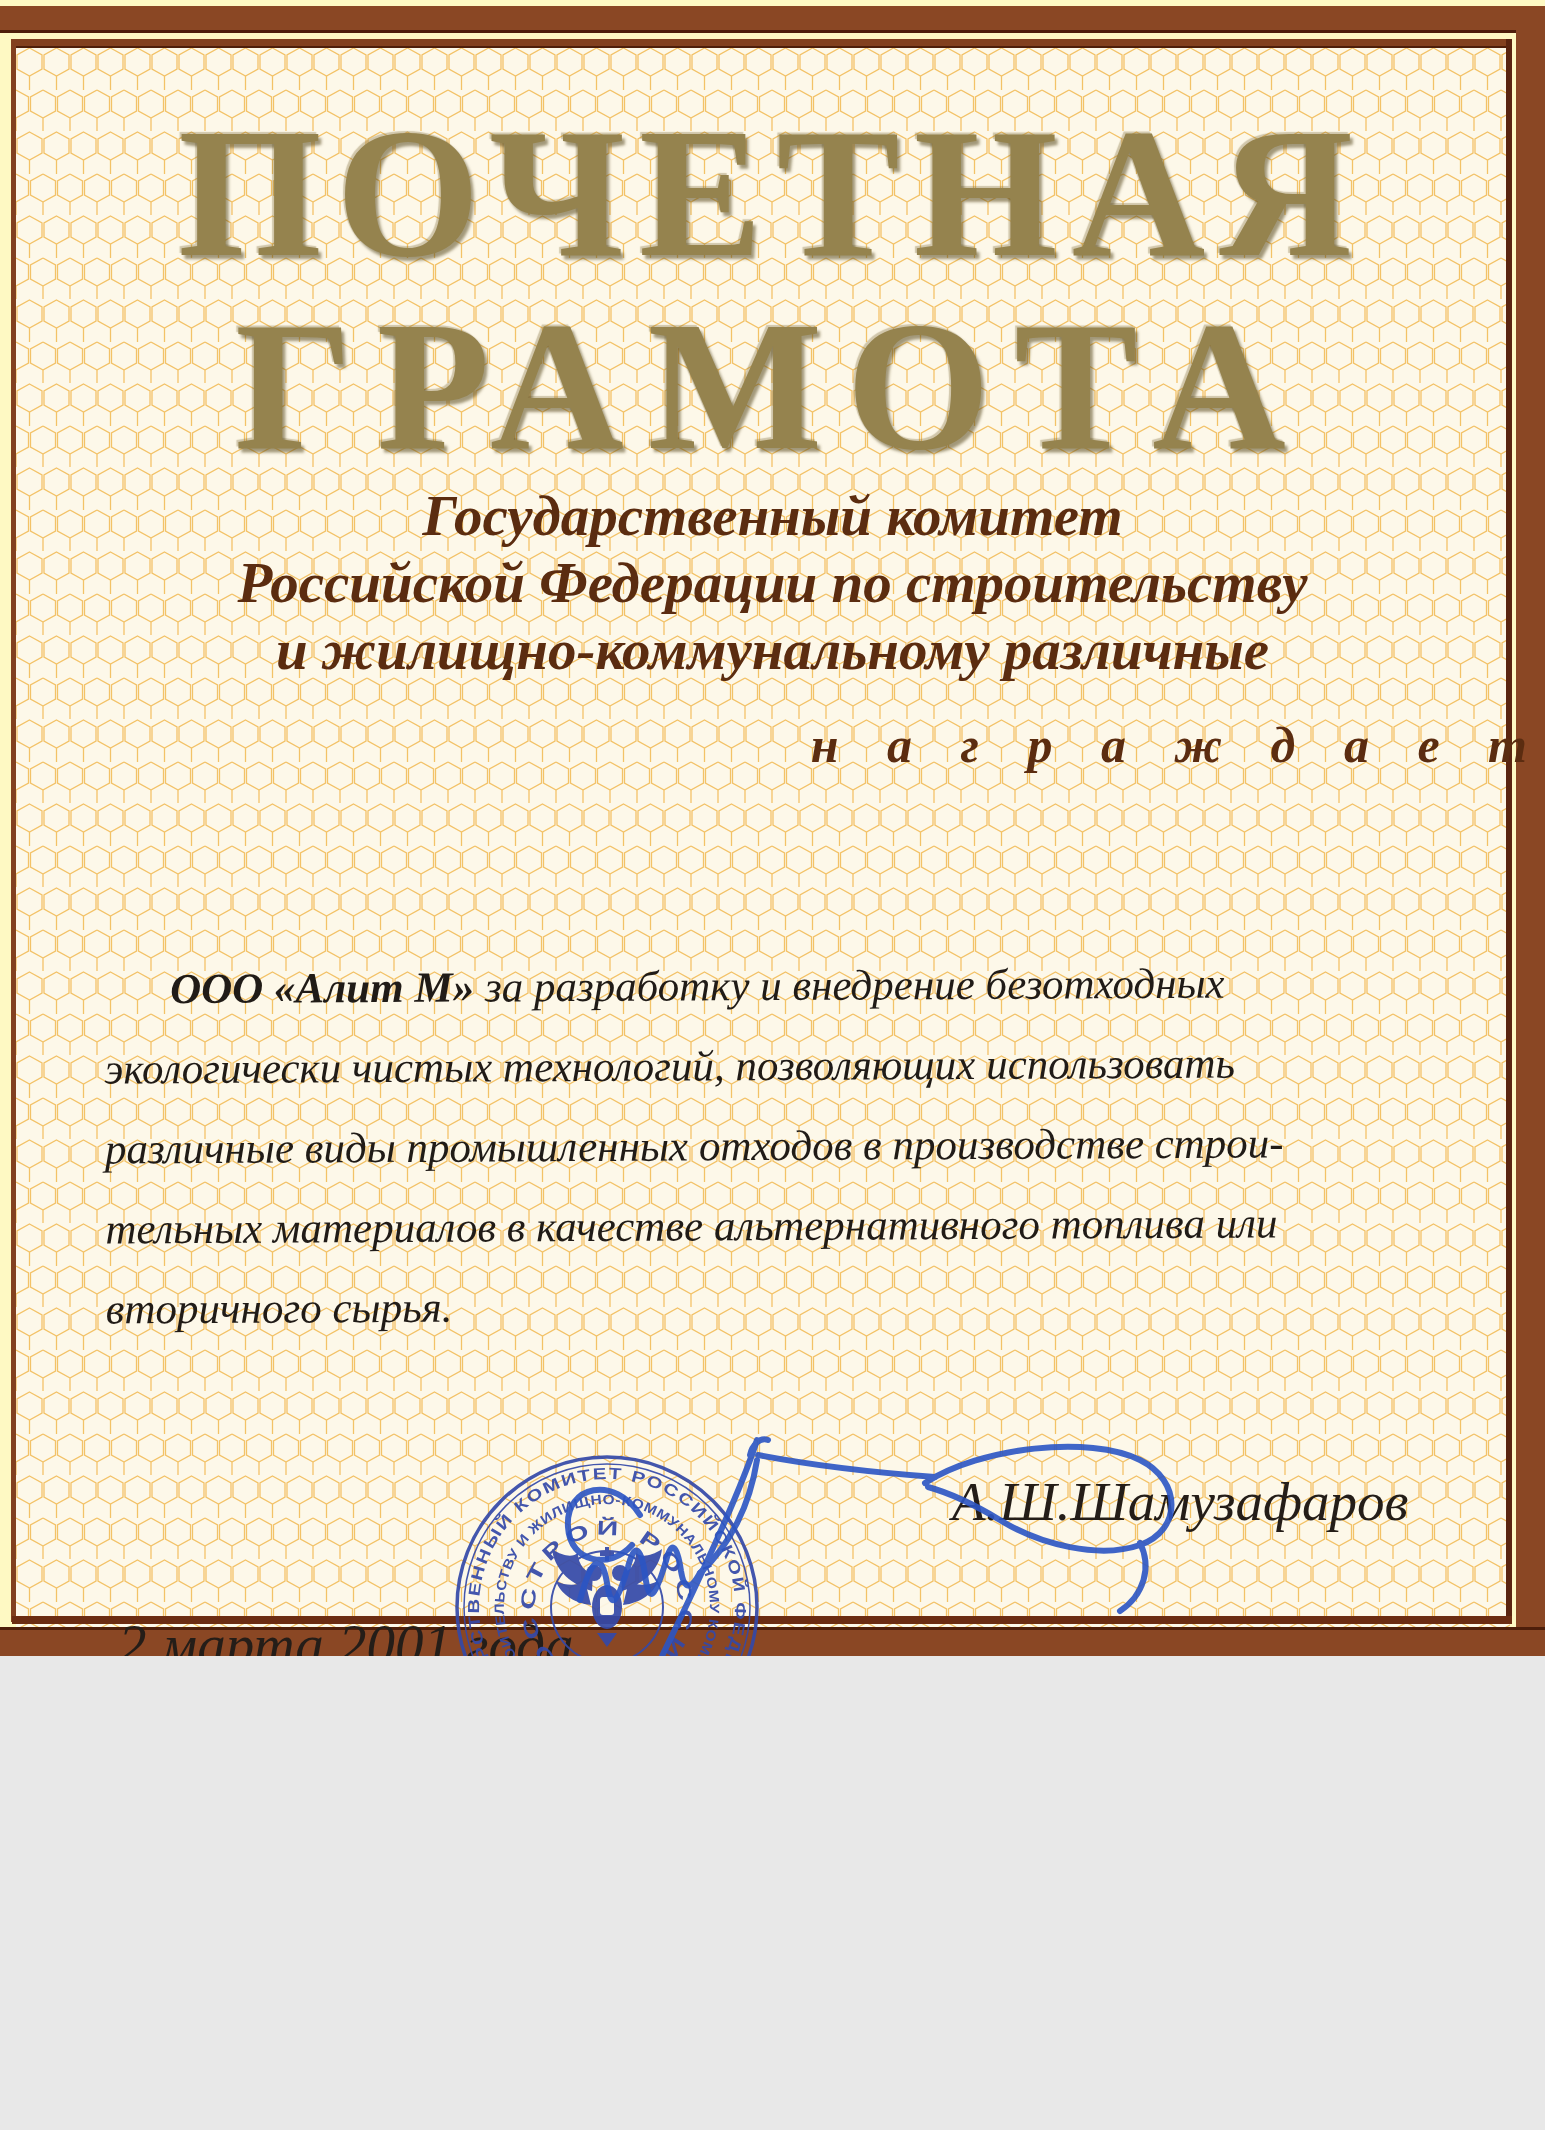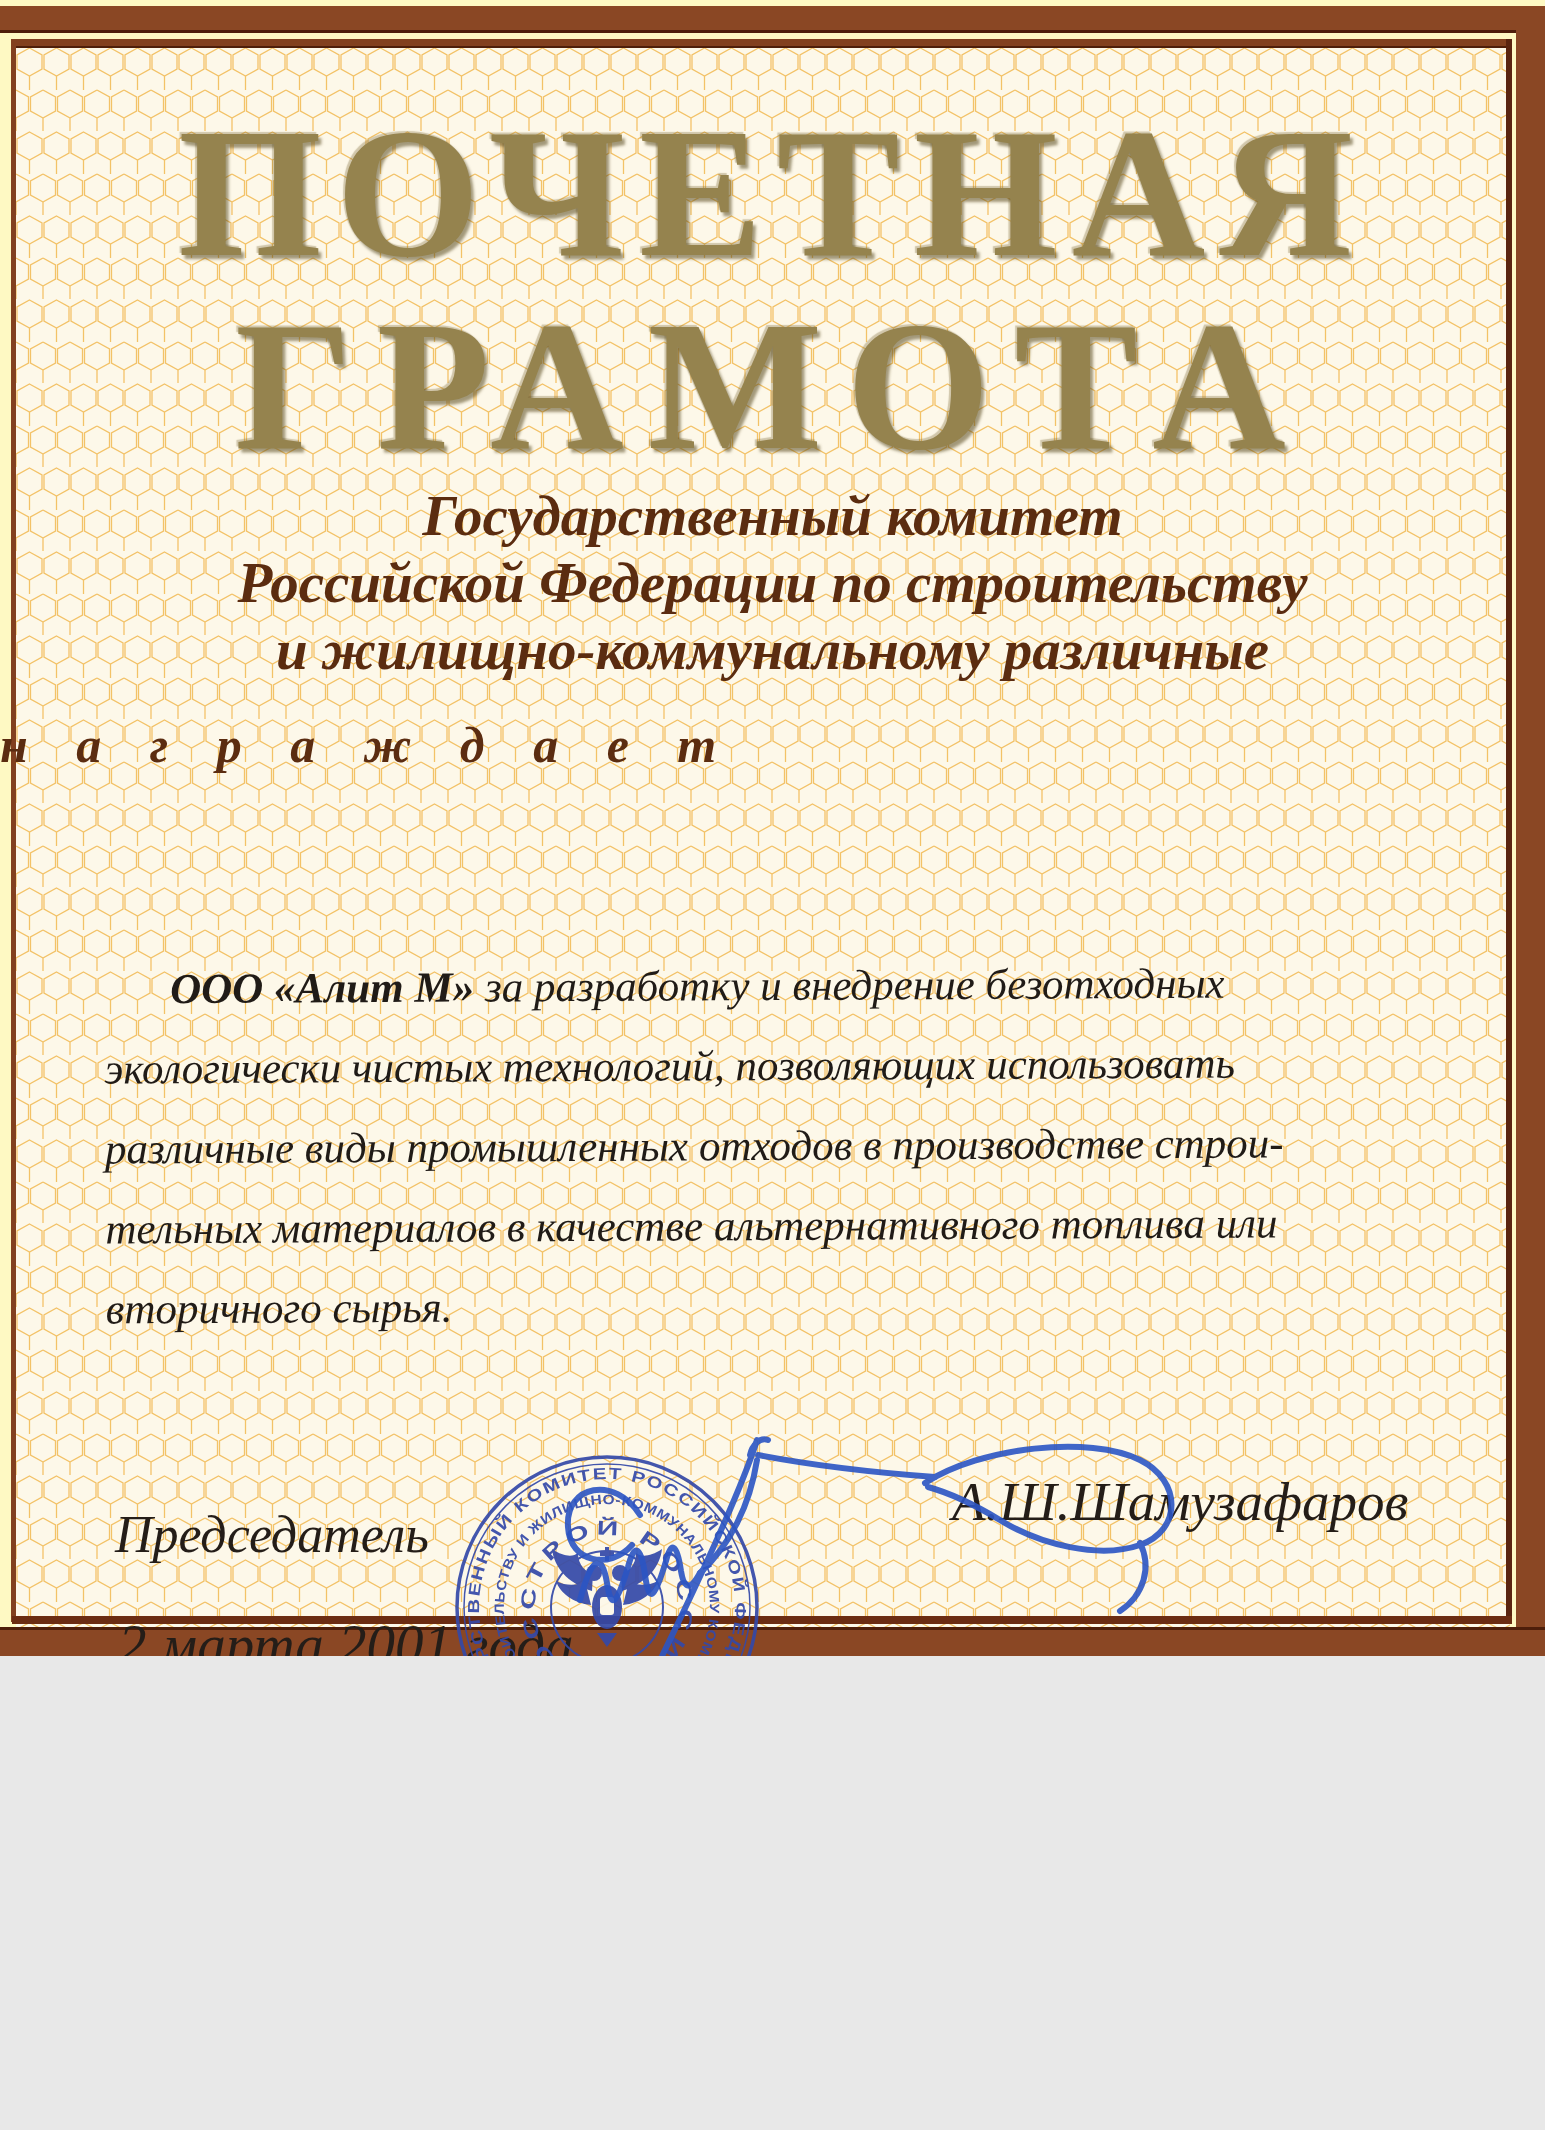--- a/index.html
+++ b/index.html
@@ -20,21 +20,21 @@
   .hexes{position:absolute;left:0;top:0;}
   .skyline{position:absolute;left:0;bottom:0;}
   
   .title{position:absolute;left:0;width:100%;text-align:center;font-weight:bold;line-height:1;
     color:var(--title-gold,#95834e);
     text-shadow:3px 4px 3px rgba(88,72,30,.55),-2px -2px 1px rgba(125,106,55,.35);}
   .title1{top:100px;font-size:185px;letter-spacing:14px;}
   .title2{top:293px;font-size:185px;letter-spacing:24px;}
   .issuer{position:absolute;left:0;top:482px;width:100%;text-align:center;
     font-style:italic;font-weight:bold;font-size:57px;line-height:67px;color:var(--issuer-brown,#5b2c10);}
-  .award-label{position:absolute;left:0;top:716px;width:100%;text-align:left;
+  .award-label{position:absolute;left:0;top:716px;width:100%;text-align:right;
     font-style:italic;font-weight:bold;font-size:50px;letter-spacing:18px;color:var(--issuer-brown,#5b2c10);}
   .body-text{position:absolute;left:105px;top:962px;width:945px;font-size:43px;font-style:italic;
     color:var(--body-ink,#201b17);transform:rotate(-0.3deg);}
   .body-text .bl{height:80px;text-align:justify;text-align-last:justify;white-space:nowrap;}
   .body-text .bl.first{text-indent:66px;}
   .body-text .bl.last{text-align-last:left;white-space:normal;}
   .sig-role{position:absolute;left:115px;top:1505px;font-size:52px;font-style:italic;color:#241d18;}
   .sig-name{position:absolute;left:952px;top:1470px;font-size:55px;font-style:italic;color:#241d18;}
   .sig-date{position:absolute;left:118px;top:1612px;font-size:57px;font-style:italic;color:#241d18;}
   
@@ -171,21 +171,20 @@
   <div class="award-label">н а г р а ж д а е т</div>
 
   <div class="body-text">
     <div class="bl first"><span style="font-weight:bold">ООО «Алит М»</span><span> за разработку и внедрение безотходных</span></div>
     <div class="bl">экологически чистых технологий, позволяющих использовать</div>
     <div class="bl">различные виды промышленных отходов в производстве строи-</div>
     <div class="bl">тельных материалов в качестве альтернативного топлива или</div>
     <div class="bl last">вторичного сырья.</div>
   </div>
 
-  <div class="sig-role">Председатель</div>
   <div class="sig-name">А.Ш.Шамузафаров</div>
   <div class="sig-date">2 марта 2001 года</div>
 
   <svg class="stamp" width="320" height="320" viewBox="0 0 320 320">
     <defs>
       <path id="rp1" d="M160 288 A128 128 0 1 1 160 32 A128 128 0 1 1 160 288"></path>
       <path id="rp2" d="M160 263 A103 103 0 1 1 160 57 A103 103 0 1 1 160 263"></path>
       <path id="rp3" d="M160 232 A72 72 0 1 1 160 88 A72 72 0 1 1 160 232"></path>
     </defs>
     <g fill="none" stroke="var(--stamp-blue,#3449a8)">

